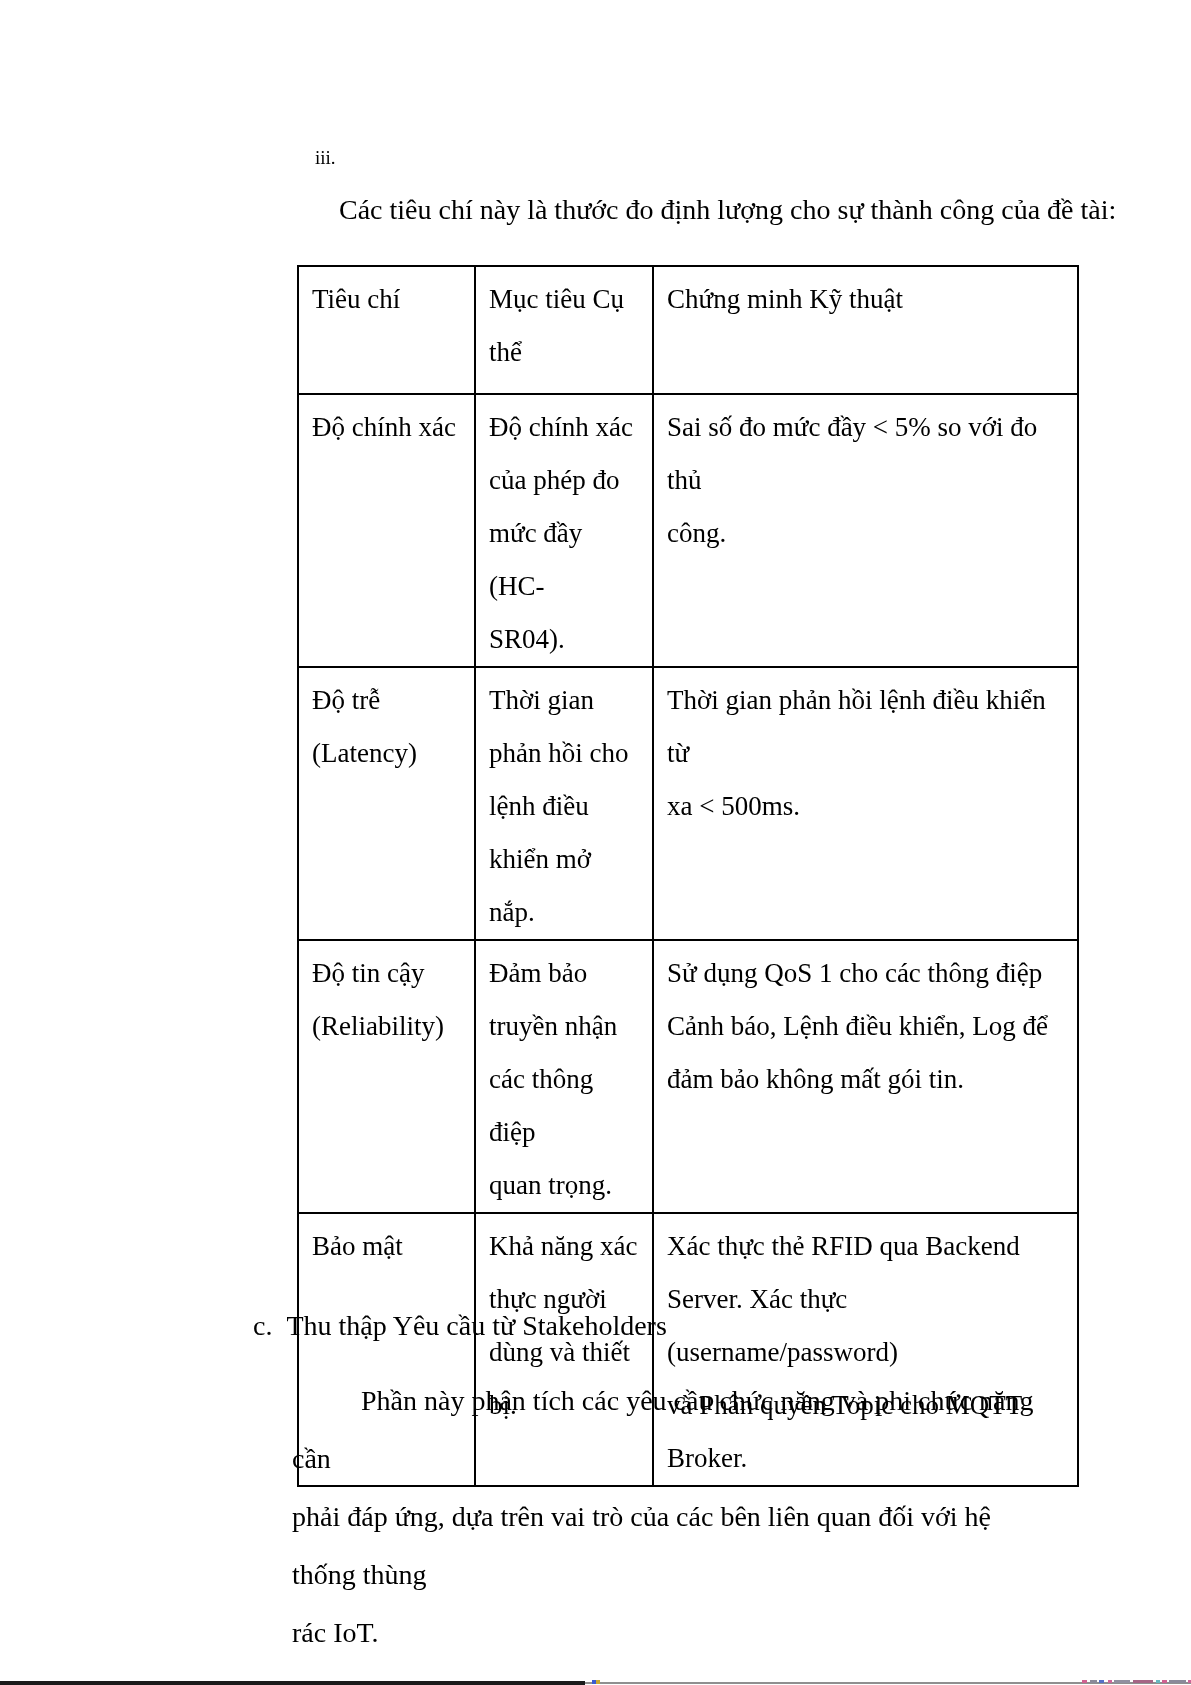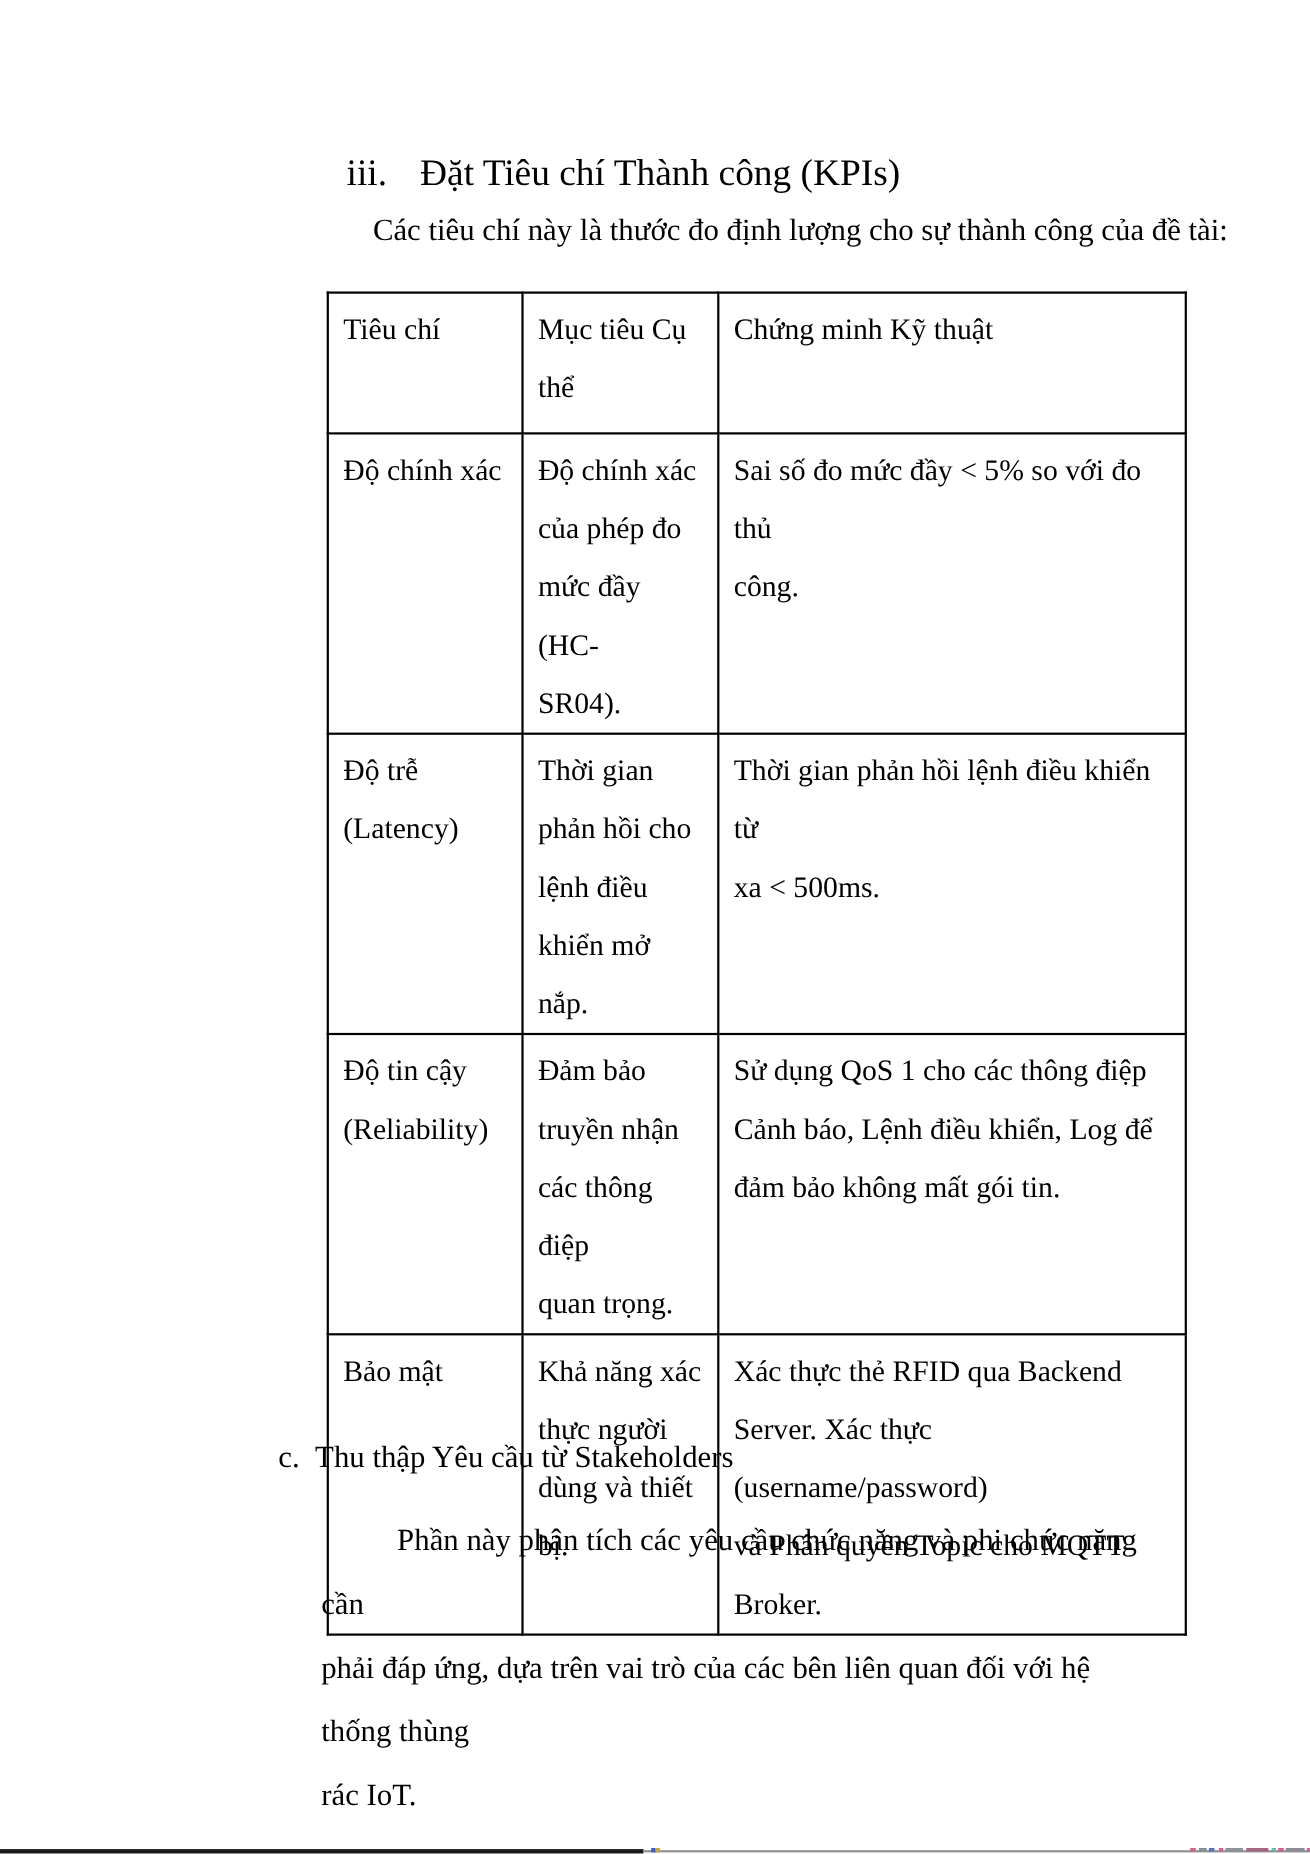--- a/index.html
+++ b/index.html
@@ -10,24 +10,24 @@
     position: relative;
     background: #ffffff;
     color: #000000;
     font-family: "Liberation Serif", serif;
     overflow: hidden;
   }
   .heading {
     position: absolute;
     left: 315px;
     top: 141px;
-    font-size: 34px;
+    font-size: 19px;
     line-height: 34px;
     display: flex;
-    gap: 30px;
+    gap: 18px;
     white-space: nowrap;
     text-align: right;
   }
   .intro {
     position: absolute;
     left: 335px;
     top: 189px;
     margin: 4px;
     font-size: 28px;
     line-height: 34px;
@@ -105,21 +105,20 @@
     top: 1680px;
     height: 3px;
     z-index: 2;
   }
 </style>
 </head>
 <body>
 
 <div class="heading">
   <span>iii.</span>
-  <span>Đặt Tiêu chí Thành công (KPIs)</span>
 </div>
 
 <p class="intro">Các tiêu chí này là thước đo định lượng cho sự thành công của đề tài:</p>
 
 <table class="kpi">
   <colgroup>
       <col class="c1">
       <col class="c2">
       <col class="c3">
     </colgroup>

